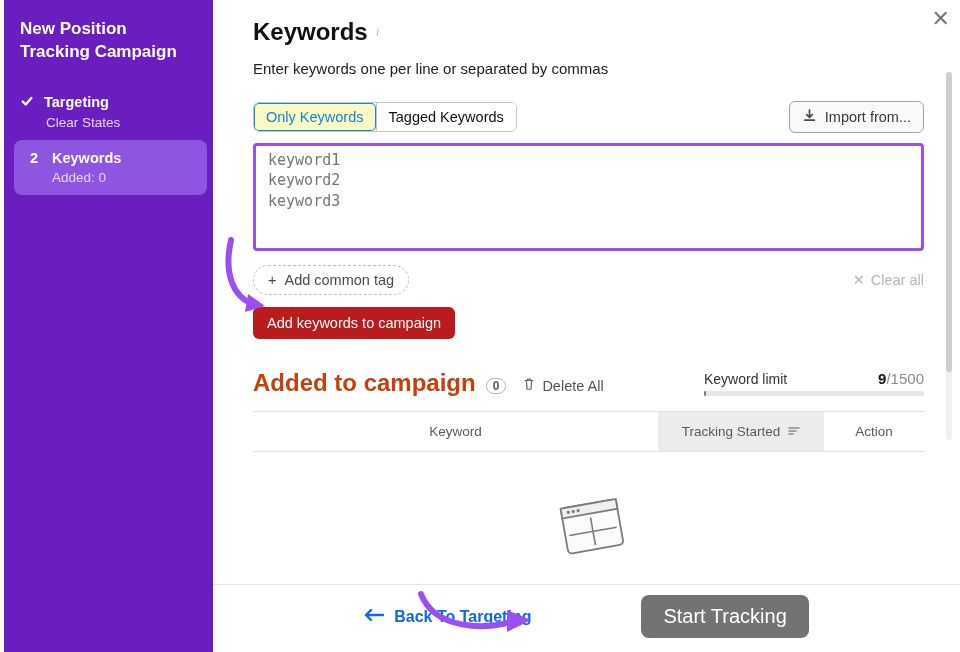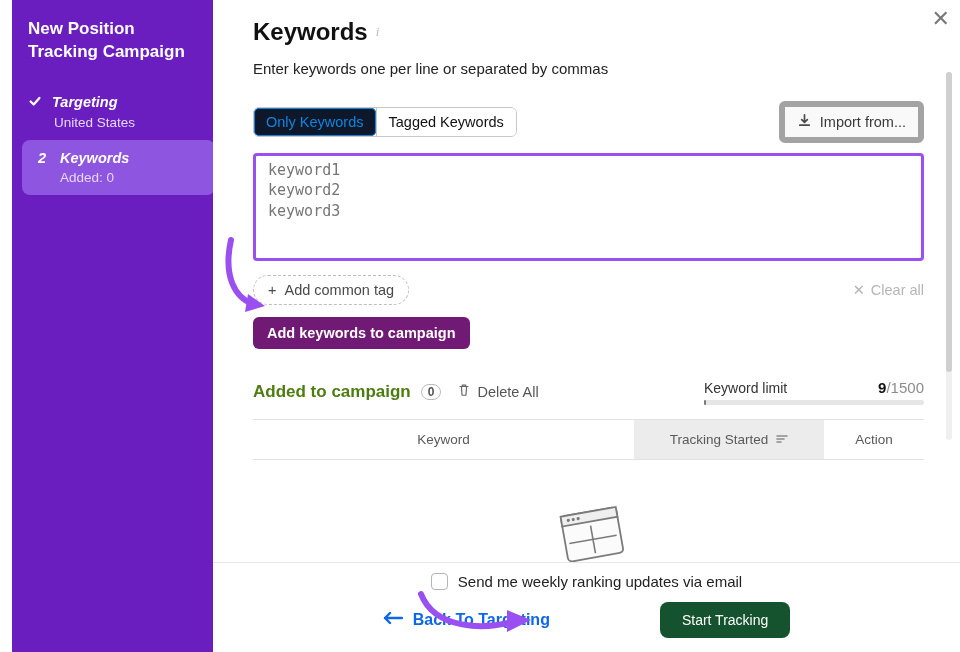--- a/index.html
+++ b/index.html
@@ -1,95 +1,95 @@
 <!DOCTYPE html>
 <html><head>
 <meta charset="utf-8">
 <style>
   * { box-sizing: border-box; }
   html, body { margin:0; padding:0; font-family: Arial, Helvetica, sans-serif; }
   body { width:960px; height:652px; background:#fff; position:relative; overflow:hidden; }
 
   
-  .sidebar { position:absolute; left:12px; top:0; width:213px; height:652px; background:#6a1ec0; color:#fff; padding-top:18px; }
+  .sidebar { position:absolute; left:4px; top:0; width:213px; height:652px; background:#6a1ec0; color:#fff; padding-top:18px; }
   .sidebar-title { font-size:17px; font-weight:700; line-height:1.35; padding:0 16px 22px 16px; }
   .step { padding:8px 16px 10px 16px; }
-  .step .row1 { display:flex; align-items:center; gap:10px; font-size:14.5px; font-weight:700;font-style:italic; }
+  .step .row1 { display:flex; align-items:center; gap:10px; font-size:14.5px; font-weight:700; }
   .step .row2 { font-size:13.5px; color:#e5d7ff; margin-top:4px; margin-left:26px; }
   .step.active { background:#8e55e0; border-radius:8px; margin:0 10px; padding:10px 12px; }
   .step .num { display:inline-flex; width:16px; justify-content:center; font-weight:600; }
   .check-icon { width:14px; height:14px; }
   .check-icon path { stroke:#fff; stroke-width:2.6; fill:none; stroke-linecap:round; stroke-linejoin:round; }
 
   
   .main { position:absolute; left:213px; top:0; width:747px; height:652px; background:#fff; }
   .close-x { position:absolute; top:6px; right:10px; color:#787878; font-size:22px; cursor:pointer; }
 
   .content { padding:18px 36px 0 40px; height:560px; position:relative; }
   .title-row { display:flex; align-items:center; gap:8px; margin-bottom:14px; }
   .page-title { font-size:24px; font-weight:700; color:#111; }
   .info-icon { font-size:13px; color:#bbb; font-style:italic; font-family:"Times New Roman",serif; }
 
   .instruction { font-size:15px; color:#222; margin-bottom:24px; }
 
   .tab-import-row { display:flex; align-items:center; justify-content:space-between; margin-bottom:10px; }
   .tabs { display:flex; border:1px solid #c7c7c7; border-radius:6px; overflow:hidden; }
   .tab { font-size:14.5px; padding:6px 12px; cursor:pointer; background:#fff; color:#111; }
-  .tab.selected { background:#0f172a; color:#0d86e0; box-shadow: inset 0 0 0 1px #0d86e0; border-radius:5px; }
+  .tab.selected { background:#fef9c3; color:#0d86e0; box-shadow: inset 0 0 0 1px #0d86e0; border-radius:5px; }
   .tab + .tab { border-left:1px solid #c7c7c7; }
-  .import-btn { display:flex; align-items:center; gap:8px; border:6px solid #a3a3a3; border-radius:6px; padding:6px 12px; color:#3a3a3a; background:#f9f9f9; cursor:pointer; font-size:14.5px; }
+  .import-btn { display:flex; align-items:center; gap:8px; border:1px solid #a3a3a3; border-radius:6px; padding:6px 12px; color:#3a3a3a; background:#f9f9f9; cursor:pointer; font-size:14.5px; }
 
   .kw-textarea {
     width:100%; height:108px; border:3px solid #9a4ff0; border-radius:4px;
     background:#fff; padding:4px 12px; font-size:15px; color:#9a9a9a; resize:none;
     outline:none; line-height:1.35;
   }
 
   .row-below-textarea { display:flex; align-items:center; justify-content:space-between; margin-top:10px; }
   .tag-btn {
     display:flex; align-items:center; gap:8px; padding:6px 14px;
     border:1px dashed #bdbdbd; border-radius:18px; background:#fff;
     font-size:14.5px; color:#4a4a4a; cursor:pointer;
   }
   .clear-all { display:flex; align-items:center; gap:6px; color:#b6b6b6; font-size:14.5px; cursor:pointer; }
 
-  .add-btn { margin-top:12px; background:#701a75; color:#fff; font-size:14.5px; padding:8px 14px; border:none; border-radius:6px; cursor:pointer;font-weight:bold; }
+  .add-btn { margin-top:12px; background:#b91c1c; color:#fff; font-size:14.5px; padding:8px 14px; border:none; border-radius:6px; cursor:pointer; }
 
   .added-header { display:flex; align-items:center; justify-content:space-between; margin-top:30px; }
   .added-left { display:flex; align-items:baseline; gap:10px; }
-  .added-title { font-size:17px; font-weight:700; color:#4d7c0f; }
+  .added-title { font-size:24px; font-weight:700; color:#c2410c; }
   .badge-zero { font-size:12px; border:1px solid #bbb; border-radius:10px; padding:0 6px; color:#555; font-weight:700; position:relative; top:-1px; }
   .delete-all { display:flex; align-items:center; gap:6px; color:#555; font-size:14.5px; cursor:pointer; margin-left:6px; }
   .kw-limit { text-align:right; }
   .kw-limit .label { font-size:14px; color:#333; }
   .kw-limit .nums { font-size:15px; }
   .kw-limit .used { font-weight:700; color:#111; }
   .kw-limit .total { color:#8d8d8d; }
   .limit-bar { width:220px; height:5px; background:#e6e6e6; border-radius:3px; margin-top:4px; position:relative; }
   .limit-bar .fill { position:absolute; left:0; top:0; height:5px; background:#7a7a7a; border-radius:3px; }
 
   .table-head { display:flex; margin-top:14px; border:1px solid #e2e2e2; border-left:none; border-right:none; }
   .th { font-size:13.5px; color:#5a5a5a; padding:12px 14px;text-align:center; }
   .th.kw { flex:1; }
-  .th.trk { width:190px; background:#ececec; display:flex; align-items:center; gap:8px; justify-content:center; }
+  .th.trk { width:166px; background:#ececec; display:flex; align-items:center; gap:8px; justify-content:center; }
   .th.act { width:100px; text-align:center; }
 
   .empty-illustration { display:flex; justify-content:center; margin-top:34px; }
 
   
   .scroll-track { position:absolute; right:8px; top:72px; width:6px; height:368px; background:#f0f0f0; border-radius:3px; }
   .scroll-thumb { position:absolute; left:0; top:0; width:6px; height:300px; background:#cfcfcf; border-radius:3px; }
 
   
   .footer { position:absolute; left:0; bottom:0; width:100%; border-top:1px solid #e6e6e6; background:#fff; padding:10px 0 14px 0; }
   .weekly-row { display:flex; align-items:center; justify-content:center; gap:10px; font-size:15px; color:#222; margin-bottom:12px; }
   .checkbox { width:17px; height:17px; border:1.5px solid #b5b5b5; border-radius:4px; background:#fff; }
   .footer-buttons { display:flex; align-items:center; justify-content:center; gap:110px; }
   .back-btn { display:flex; align-items:center; gap:10px; color:#0d67e9; font-size:16px; font-weight:600; cursor:pointer; }
-  .start-btn { background:#14532d; color:#fff; font-size:14px; font-weight:500; padding:10px 22px; border:none; border-radius:8px; cursor:pointer; }
+  .start-btn { background:#737373; color:#fff; font-size:20px; font-weight:500; padding:10px 22px; border:none; border-radius:8px; cursor:pointer; }
 
   
   .arrow1 { position:absolute; left:225px; top:236px; width:50px; height:80px; pointer-events:none; }
   .arrow2 { position:absolute; left:415px; top:588px; width:120px; height:50px; pointer-events:none; }
   .arrow-stroke { stroke:#9a4ff0; stroke-width:6; fill:none; stroke-linecap:round; }
   .arrow-head  { fill:#9a4ff0; }
 
   .sort-icon path{ stroke:#8a8a8a; stroke-width:1.6; fill:none; stroke-linecap:round; }
 </style>
 </head>
@@ -100,21 +100,21 @@
 
   <div class="step">
     <div class="row1">
       <span>
         <svg class="check-icon" viewBox="0 0 16 16">
             <path d="M3 8.5 L6.5 12 L13 4.5"></path>
           </svg>
       </span>
       <span>Targeting</span>
     </div>
-    <div class="row2">United States</div>
+    <div class="row2">Clear States</div>
   </div>
 
   <div class="step active">
     <div class="row1">
       <span class="num">2</span>
       <span>Keywords</span>
     </div>
     <div class="row2">Added: 0</div>
   </div>
 </div>
@@ -214,24 +214,20 @@
         </g>
       </svg>
     </div>
 
     <div class="scroll-track">
       <div class="scroll-thumb"></div>
     </div>
   </div>
 
   <div class="footer">
-    <div class="weekly-row">
-      <span class="checkbox"></span>
-      <span>Send me weekly ranking updates via email</span>
-    </div>
     <div class="footer-buttons">
       <div class="back-btn">
         <span>
           <svg width="20" height="14" viewBox="0 0 20 14">
               <path d="M19 7 H2 M7 2 L2 7 L7 12" stroke="#0d67e9" stroke-width="2.4" fill="none" stroke-linecap="round" stroke-linejoin="round"></path>
             </svg>
         </span>
         <span>Back To Targeting</span>
       </div>
       <button class="start-btn">Start Tracking</button>

